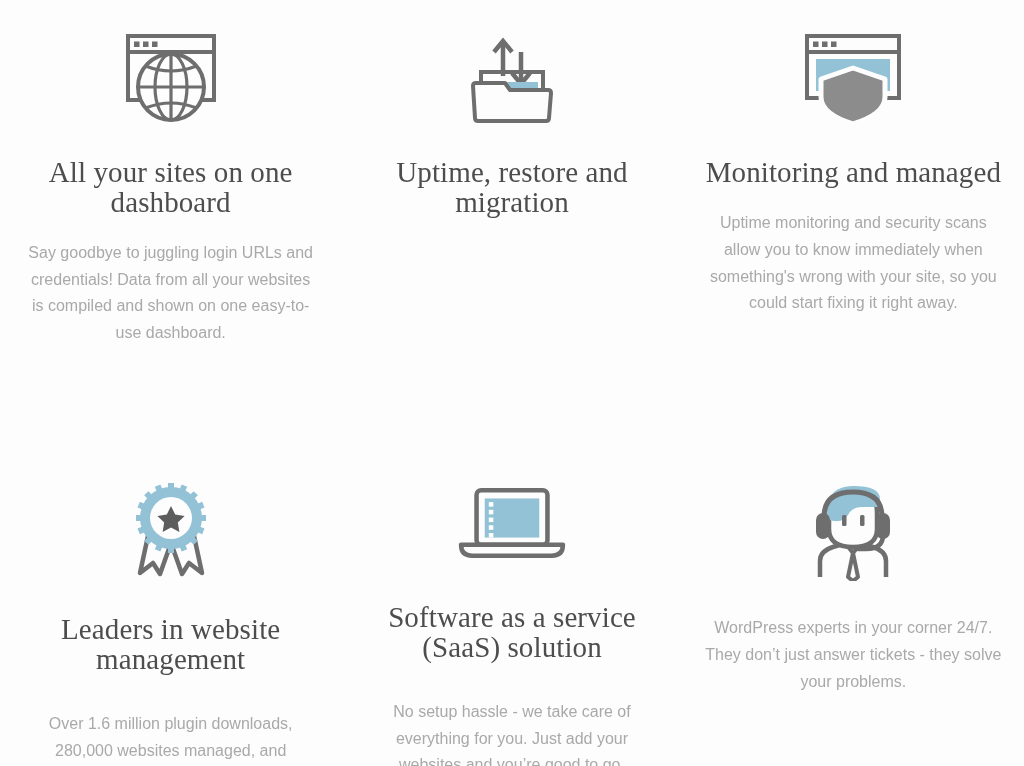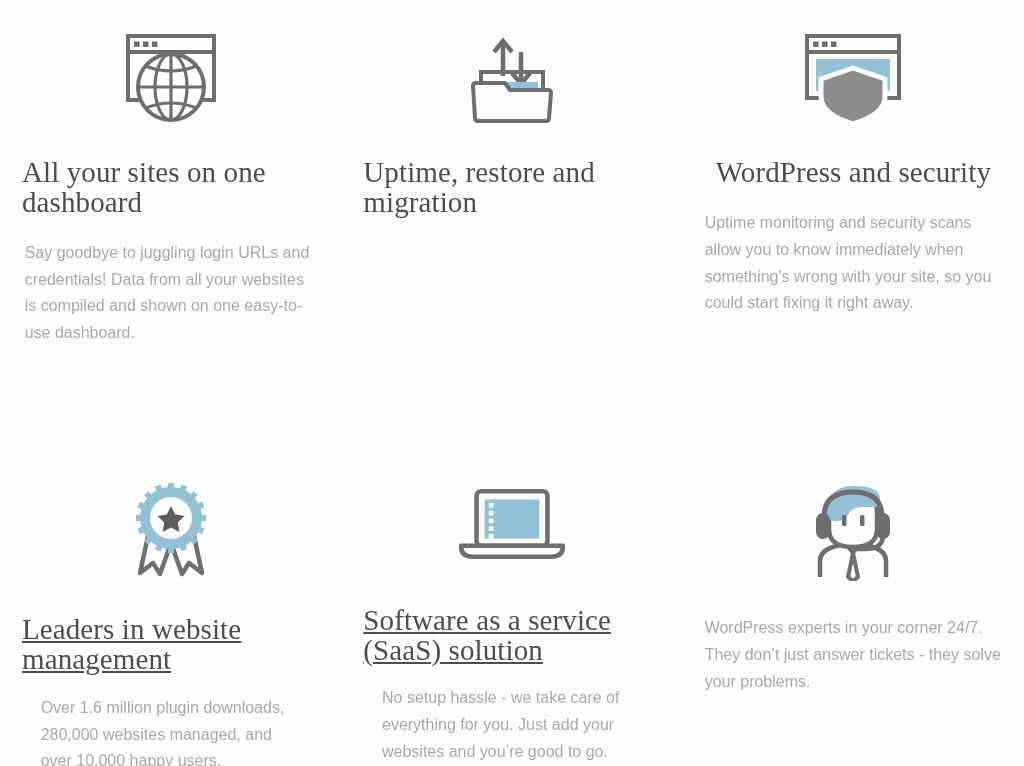--- a/index.html
+++ b/index.html
@@ -19,21 +19,21 @@
     height: 766px;
     display: grid;
     grid-template-columns: repeat(3, 1fr);
     grid-template-rows: 431px 335px;
     box-sizing: border-box;
   }
   .feature-cell {
     display: flex;
     flex-direction: column;
     align-items: center;
-    text-align: left;
+    text-align: center;
     box-sizing: border-box;
     padding: 0 22px;
   }
   .feature-cell.row1 { padding-top: 22px; }
   .feature-cell.row2 { padding-top: 48px; }
 
   .icon-wrap {
     width: 120px;
     height: 112px;
     display: flex;
@@ -51,22 +51,21 @@
     font-size: 29px;
     line-height: 1.03;
     color: #4d4d4d;
     font-weight: 400;
     margin: 0 0 22px 0;
     letter-spacing: 0.1px;
     max-width: 300px;
   }
   .feature-cell.row2 .feature-title {
     max-width: 310px;
-    margin-bottom: 20px;
-    text-decoration: underline;
+    margin-bottom: 36px;
   }
 
   .feature-desc {
     font-family: "Liberation Sans", sans-serif;
     font-size: 16px;
     line-height: 1.68;
     color: #a9a9a9;
     margin: 0;
     max-width: 292px;
     font-weight: 400;
@@ -138,21 +137,21 @@
           <rect x="10" y="8" width="92" height="62"></rect>
           <line x1="10" y1="24" x2="102" y2="24"></line>
         </g>
         <rect x="16" y="13.5" width="5.5" height="5.5" fill="#6e6e6e"></rect>
         <rect x="25" y="13.5" width="5.5" height="5.5" fill="#6e6e6e"></rect>
         <rect x="34" y="13.5" width="5.5" height="5.5" fill="#6e6e6e"></rect>
         <rect x="19" y="31" width="74" height="32" fill="#93c2d6"></rect>
         <path d="M56 40 L88 51 L88 69 Q88 86 56 96 Q24 86 24 69 L24 51 Z" fill="#8c8c8c" stroke="#fdfdfd" stroke-width="5" stroke-linejoin="round"></path>
       </svg>
     </div>
-    <h2 class="feature-title">WordPress and security</h2>
+    <h2 class="feature-title">Monitoring and managed</h2>
     <p class="feature-desc">Uptime monitoring and security scans allow you to know immediately when something's wrong with your site, so you could start fixing it right away.</p>
   </div>
 
   <div class="feature-cell row2 col1">
     <div class="icon-wrap">
       <svg width="106" height="100" viewBox="0 0 106 100" aria-hidden="true">
 
         <path d="M30 57 L22 94 L35 84 L42 95 L53 64 Z" fill="#fdfdfd" stroke="#6e6e6e" stroke-width="4.5" stroke-linejoin="round"></path>
         <path d="M76 57 L84 94 L71 84 L64 95 L53 64 Z" fill="#fdfdfd" stroke="#6e6e6e" stroke-width="4.5" stroke-linejoin="round"></path>
 

